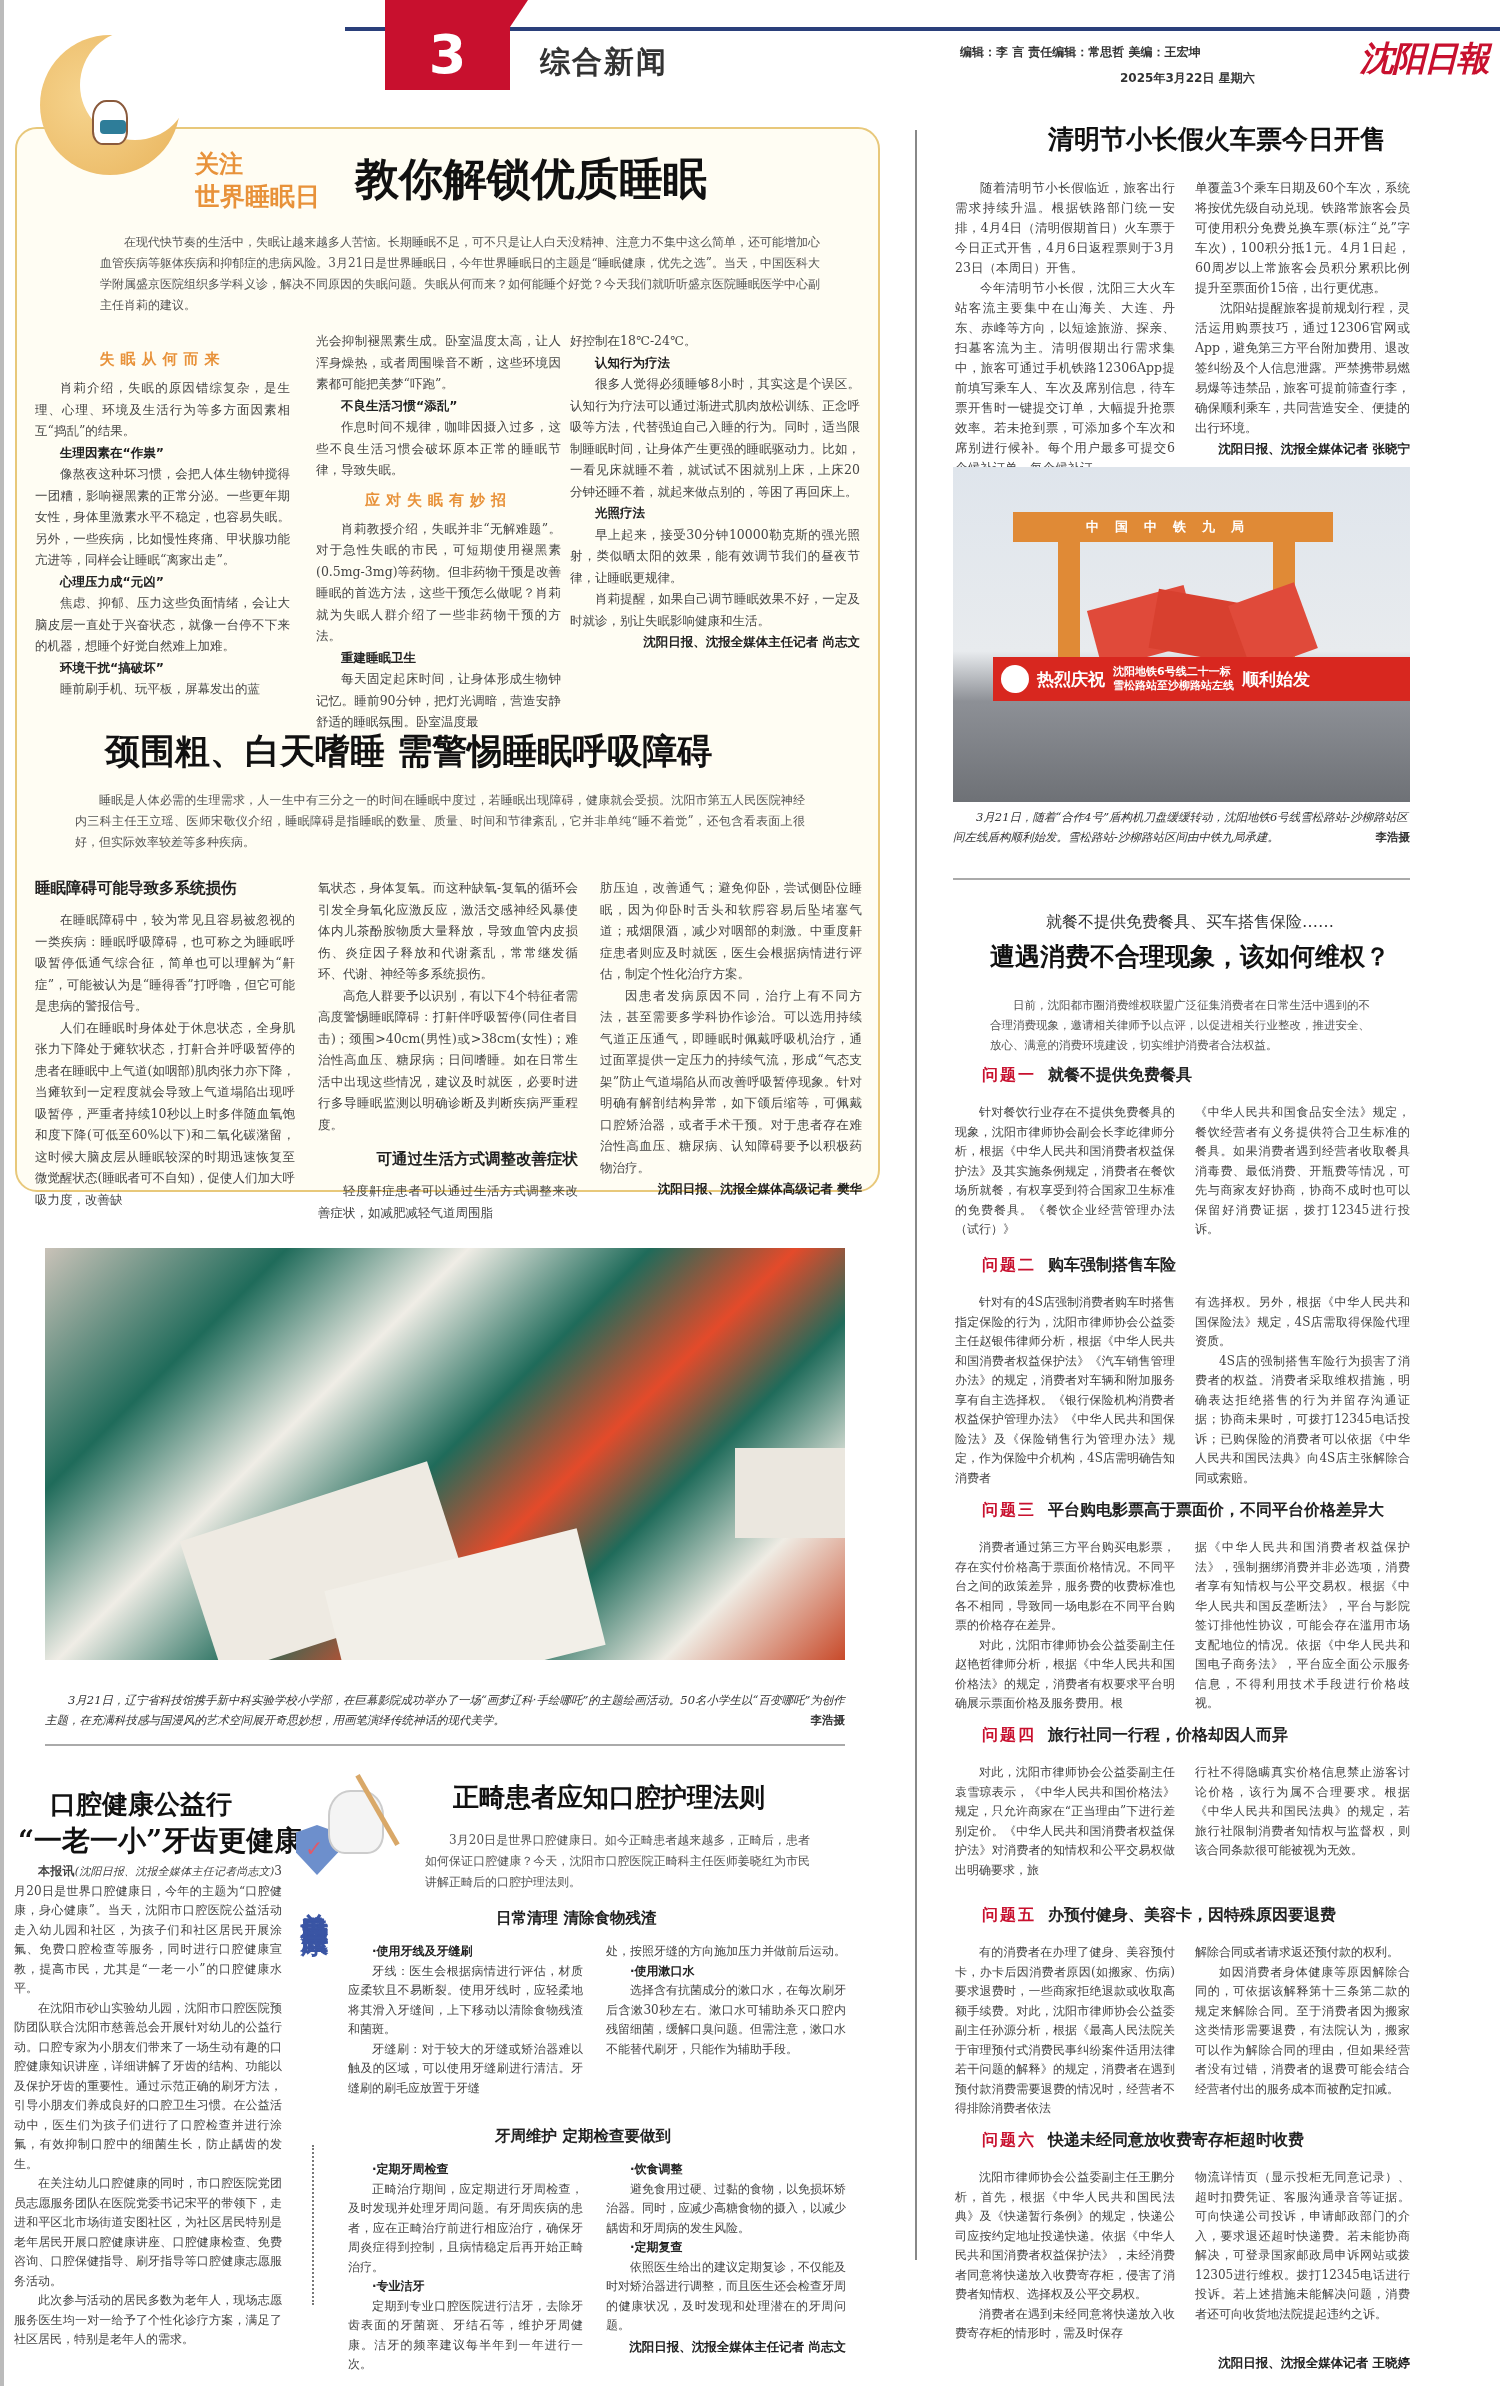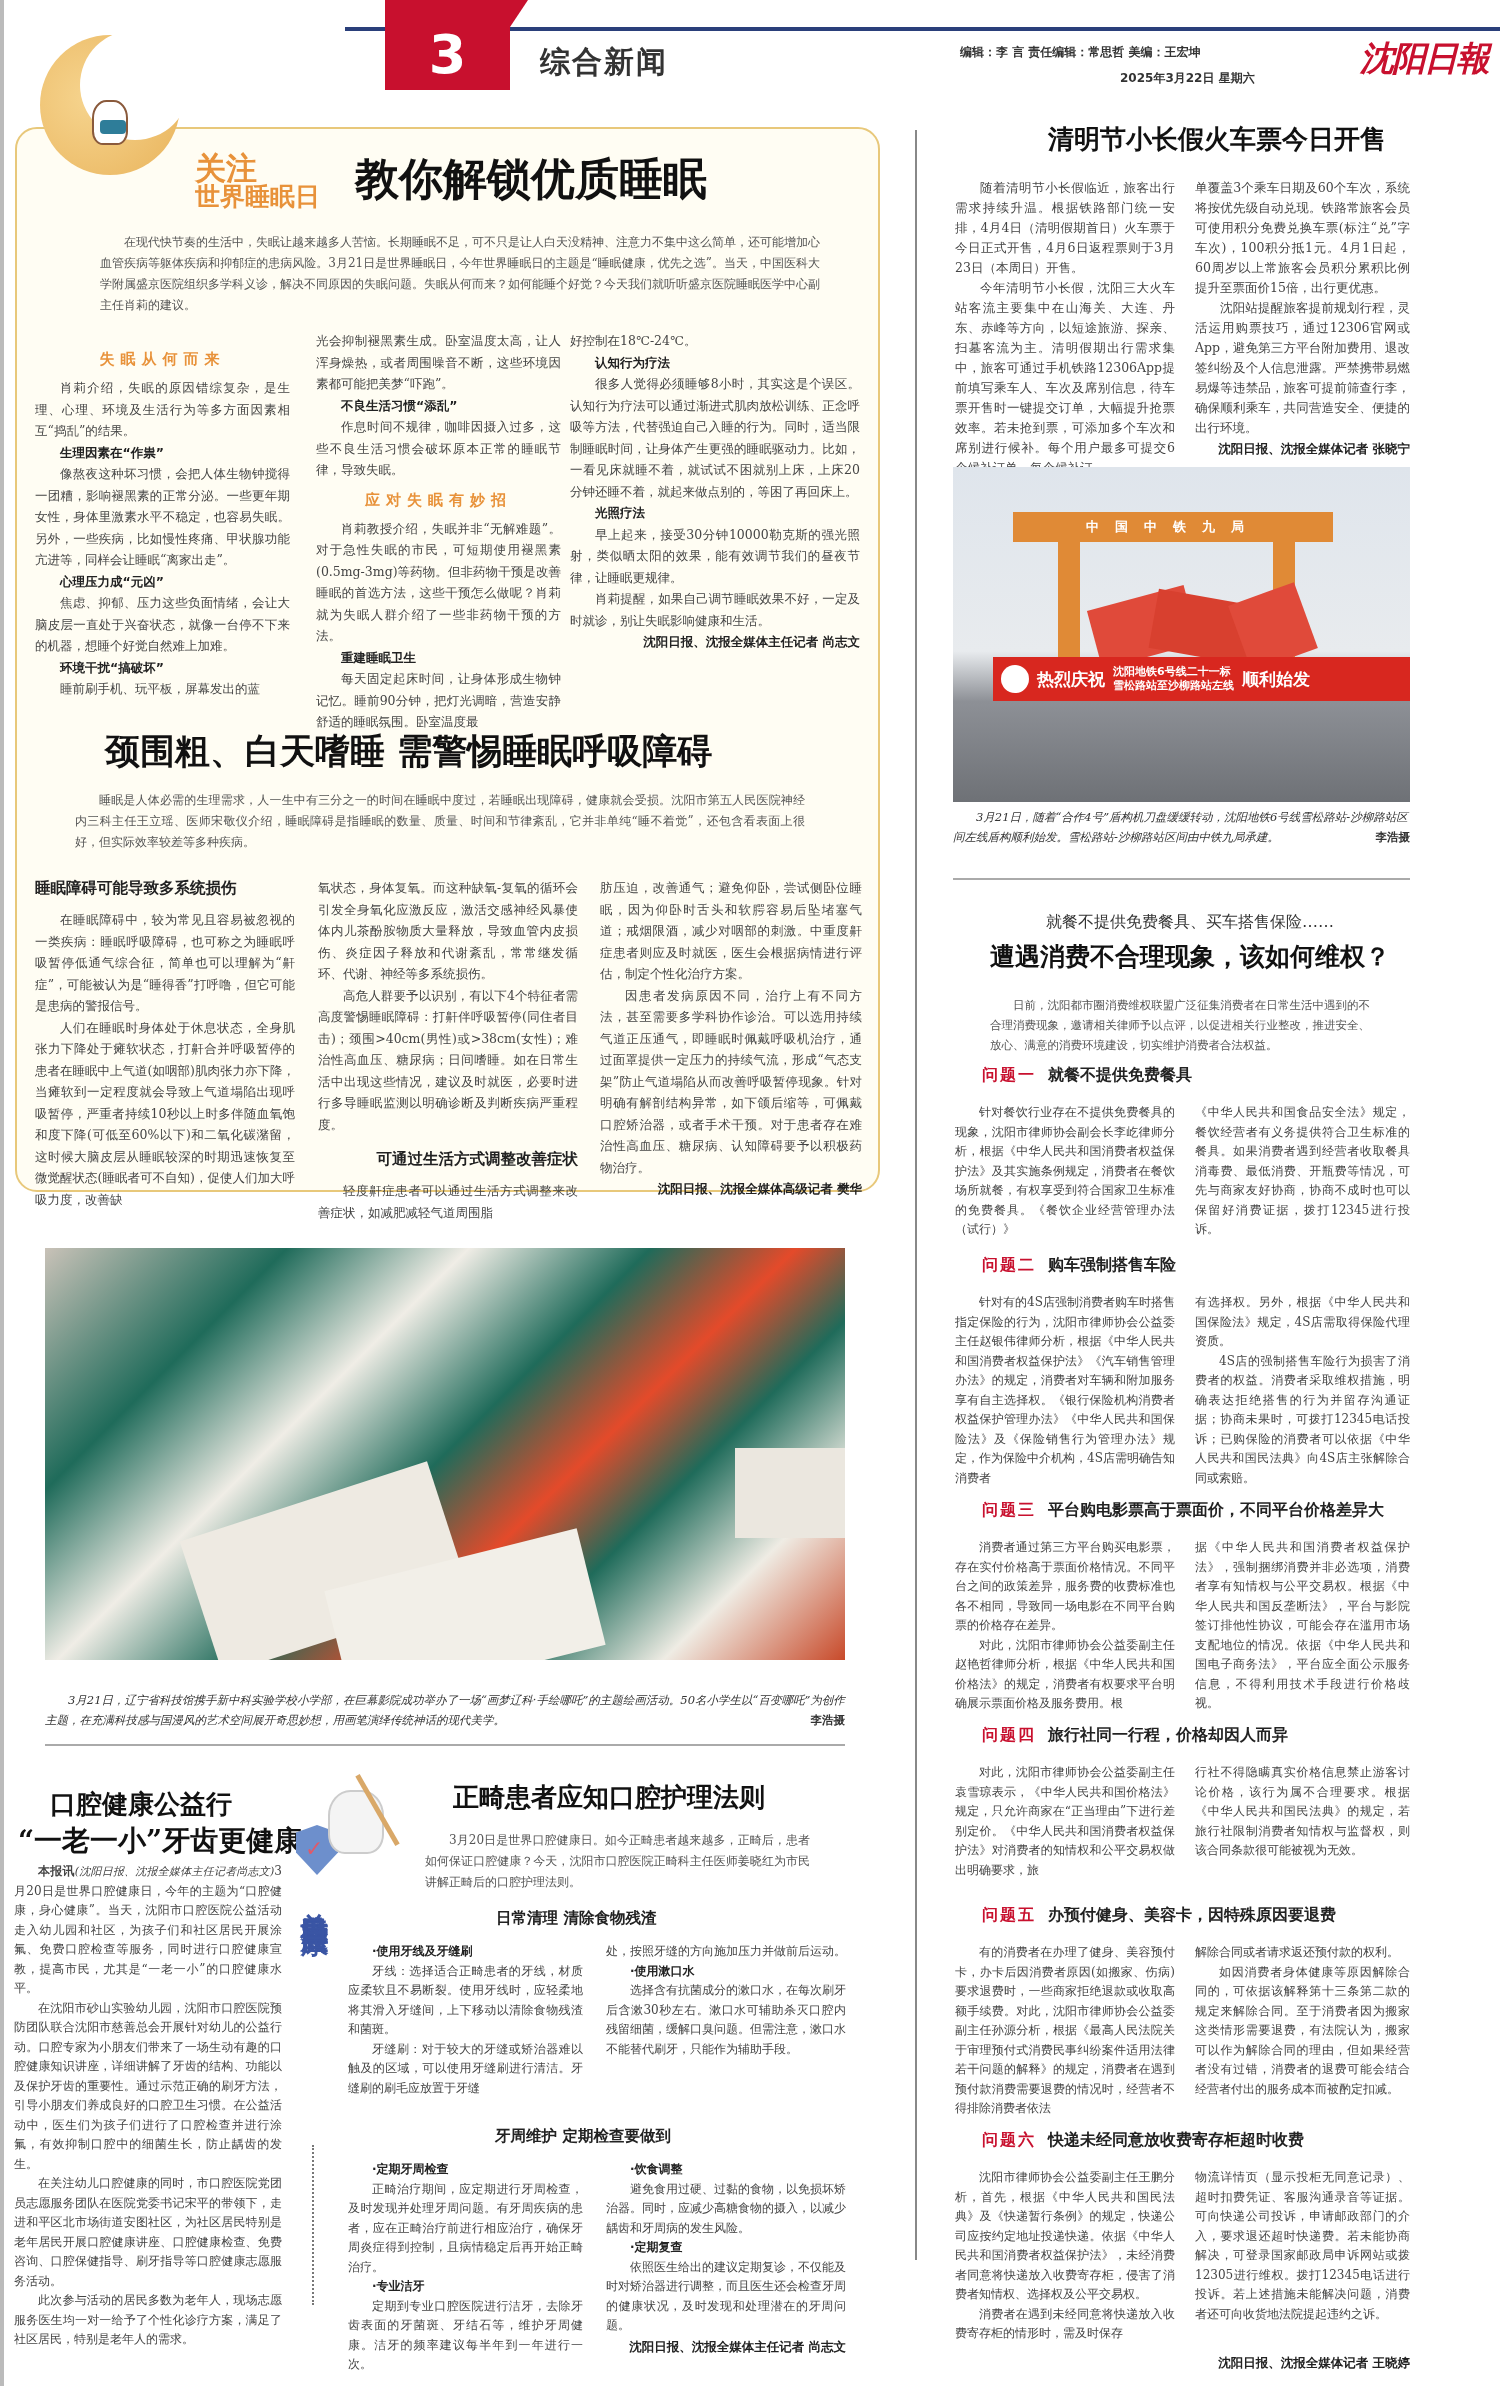--- a/index.html
+++ b/index.html
@@ -61,21 +61,21 @@
 <div class="pub-date">2025年3月22日 星期六</div>
 <div class="logo">沈阳日報</div>
 
 <div class="sleep-panel"></div>
 <div>
   <div class="moon"></div>
   <div class="moon-cut"></div>
   <div class="girl"></div>
   <div class="girl-pillow"></div>
 </div>
-<div class="tag-orange" style="left:195px;top:148px;font-size:31px;">关注</div>
+<div class="tag-orange" style="left:195px;top:148px;font-size:24px;">关注</div>
 <div class="tag-orange" style="left:195px;top:180px;font-size:25px;">世界睡眠日</div>
 <div class="h-big" style="left:355px;top:150px;font-size:44px;">教你解锁优质睡眠</div>
 <div class="lead" style="left:100px;top:232px;width:720px;">在现代快节奏的生活中，失眠让越来越多人苦恼。长期睡眠不足，可不只是让人白天没精神、注意力不集中这么简单，还可能增加心血管疾病等躯体疾病和抑郁症的患病风险。3月21日是世界睡眠日，今年世界睡眠日的主题是“睡眠健康，优先之选”。当天，中国医科大学附属盛京医院组织多学科义诊，解决不同原因的失眠问题。失眠从何而来？如何能睡个好觉？今天我们就听听盛京医院睡眠医学中心副主任肖莉的建议。</div>
 
 <div class="col" style="left:35px;top:340px;width:255px;">
   <div class="sec-orange">失眠从何而来</div>
   <div id="sleep-col1">
       <p class="">肖莉介绍，失眠的原因错综复杂，是生理、心理、环境及生活行为等多方面因素相互“捣乱”的结果。</p>
       <div class="sub">生理因素在“作祟”</div>
       <p class="">像熬夜这种坏习惯，会把人体生物钟搅得一团糟，影响褪黑素的正常分泌。一些更年期女性，身体里激素水平不稳定，也容易失眠。另外，一些疾病，比如慢性疼痛、甲状腺功能亢进等，同样会让睡眠“离家出走”。</p>
@@ -163,21 +163,21 @@
 <div class="brush" style="left:375px;top:1770px;"></div>
 <div class="vert-tag" style="left:295px;top:1890px;">关注世界口腔健康日</div>
 <div class="dotted" style="left:312px;top:2145px;height:160px;"></div>
 
 <div class="h-big" style="left:453px;top:1780px;font-size:26px;">正畸患者应知口腔护理法则</div>
 <div class="lead" style="left:425px;top:1830px;width:385px;">3月20日是世界口腔健康日。如今正畸患者越来越多，正畸后，患者如何保证口腔健康？今天，沈阳市口腔医院正畸科主任医师姜晓红为市民讲解正畸后的口腔护理法则。</div>
 <div class="sec-black" style="position:absolute;left:496px;top:1900px;">日常清理  清除食物残渣</div>
 <div class="col" style="left:348px;top:1942px;width:235px;">
     <div id="ortho-s1c1">
       <div class="sub" style="font-size: 12px; line-height: 19.5px;">·使用牙线及牙缝刷</div>
-      <p class="" style="font-size: 12px; line-height: 19.5px;">牙线：选择适合正畸患者的牙线，材质应柔软且不易断裂。使用牙线时，应轻柔地将其滑入牙缝间，上下移动以清除食物残渣和菌斑。</p>
+      <p class="" style="font-size: 12px; line-height: 19.5px;">牙线：医生会根据病情进行评估，材质应柔软且不易断裂。使用牙线时，应轻柔地将其滑入牙缝间，上下移动以清除食物残渣和菌斑。</p>
       <p class="" style="font-size: 12px; line-height: 19.5px;">牙缝刷：对于较大的牙缝或矫治器难以触及的区域，可以使用牙缝刷进行清洁。牙缝刷的刷毛应放置于牙缝</p>
     </div>
   </div>
 <div class="col" style="left:606px;top:1942px;width:240px;">
     <div id="ortho-s1c2">
       <p class="" style="text-indent: 0px; font-size: 12px; line-height: 19.5px;">处，按照牙缝的方向施加压力并做前后运动。</p>
       <div class="sub" style="font-size: 12px; line-height: 19.5px;">·使用漱口水</div>
       <p class="" style="font-size: 12px; line-height: 19.5px;">选择含有抗菌成分的漱口水，在每次刷牙后含漱30秒左右。漱口水可辅助杀灭口腔内残留细菌，缓解口臭问题。但需注意，漱口水不能替代刷牙，只能作为辅助手段。</p>
     </div>
   </div>

